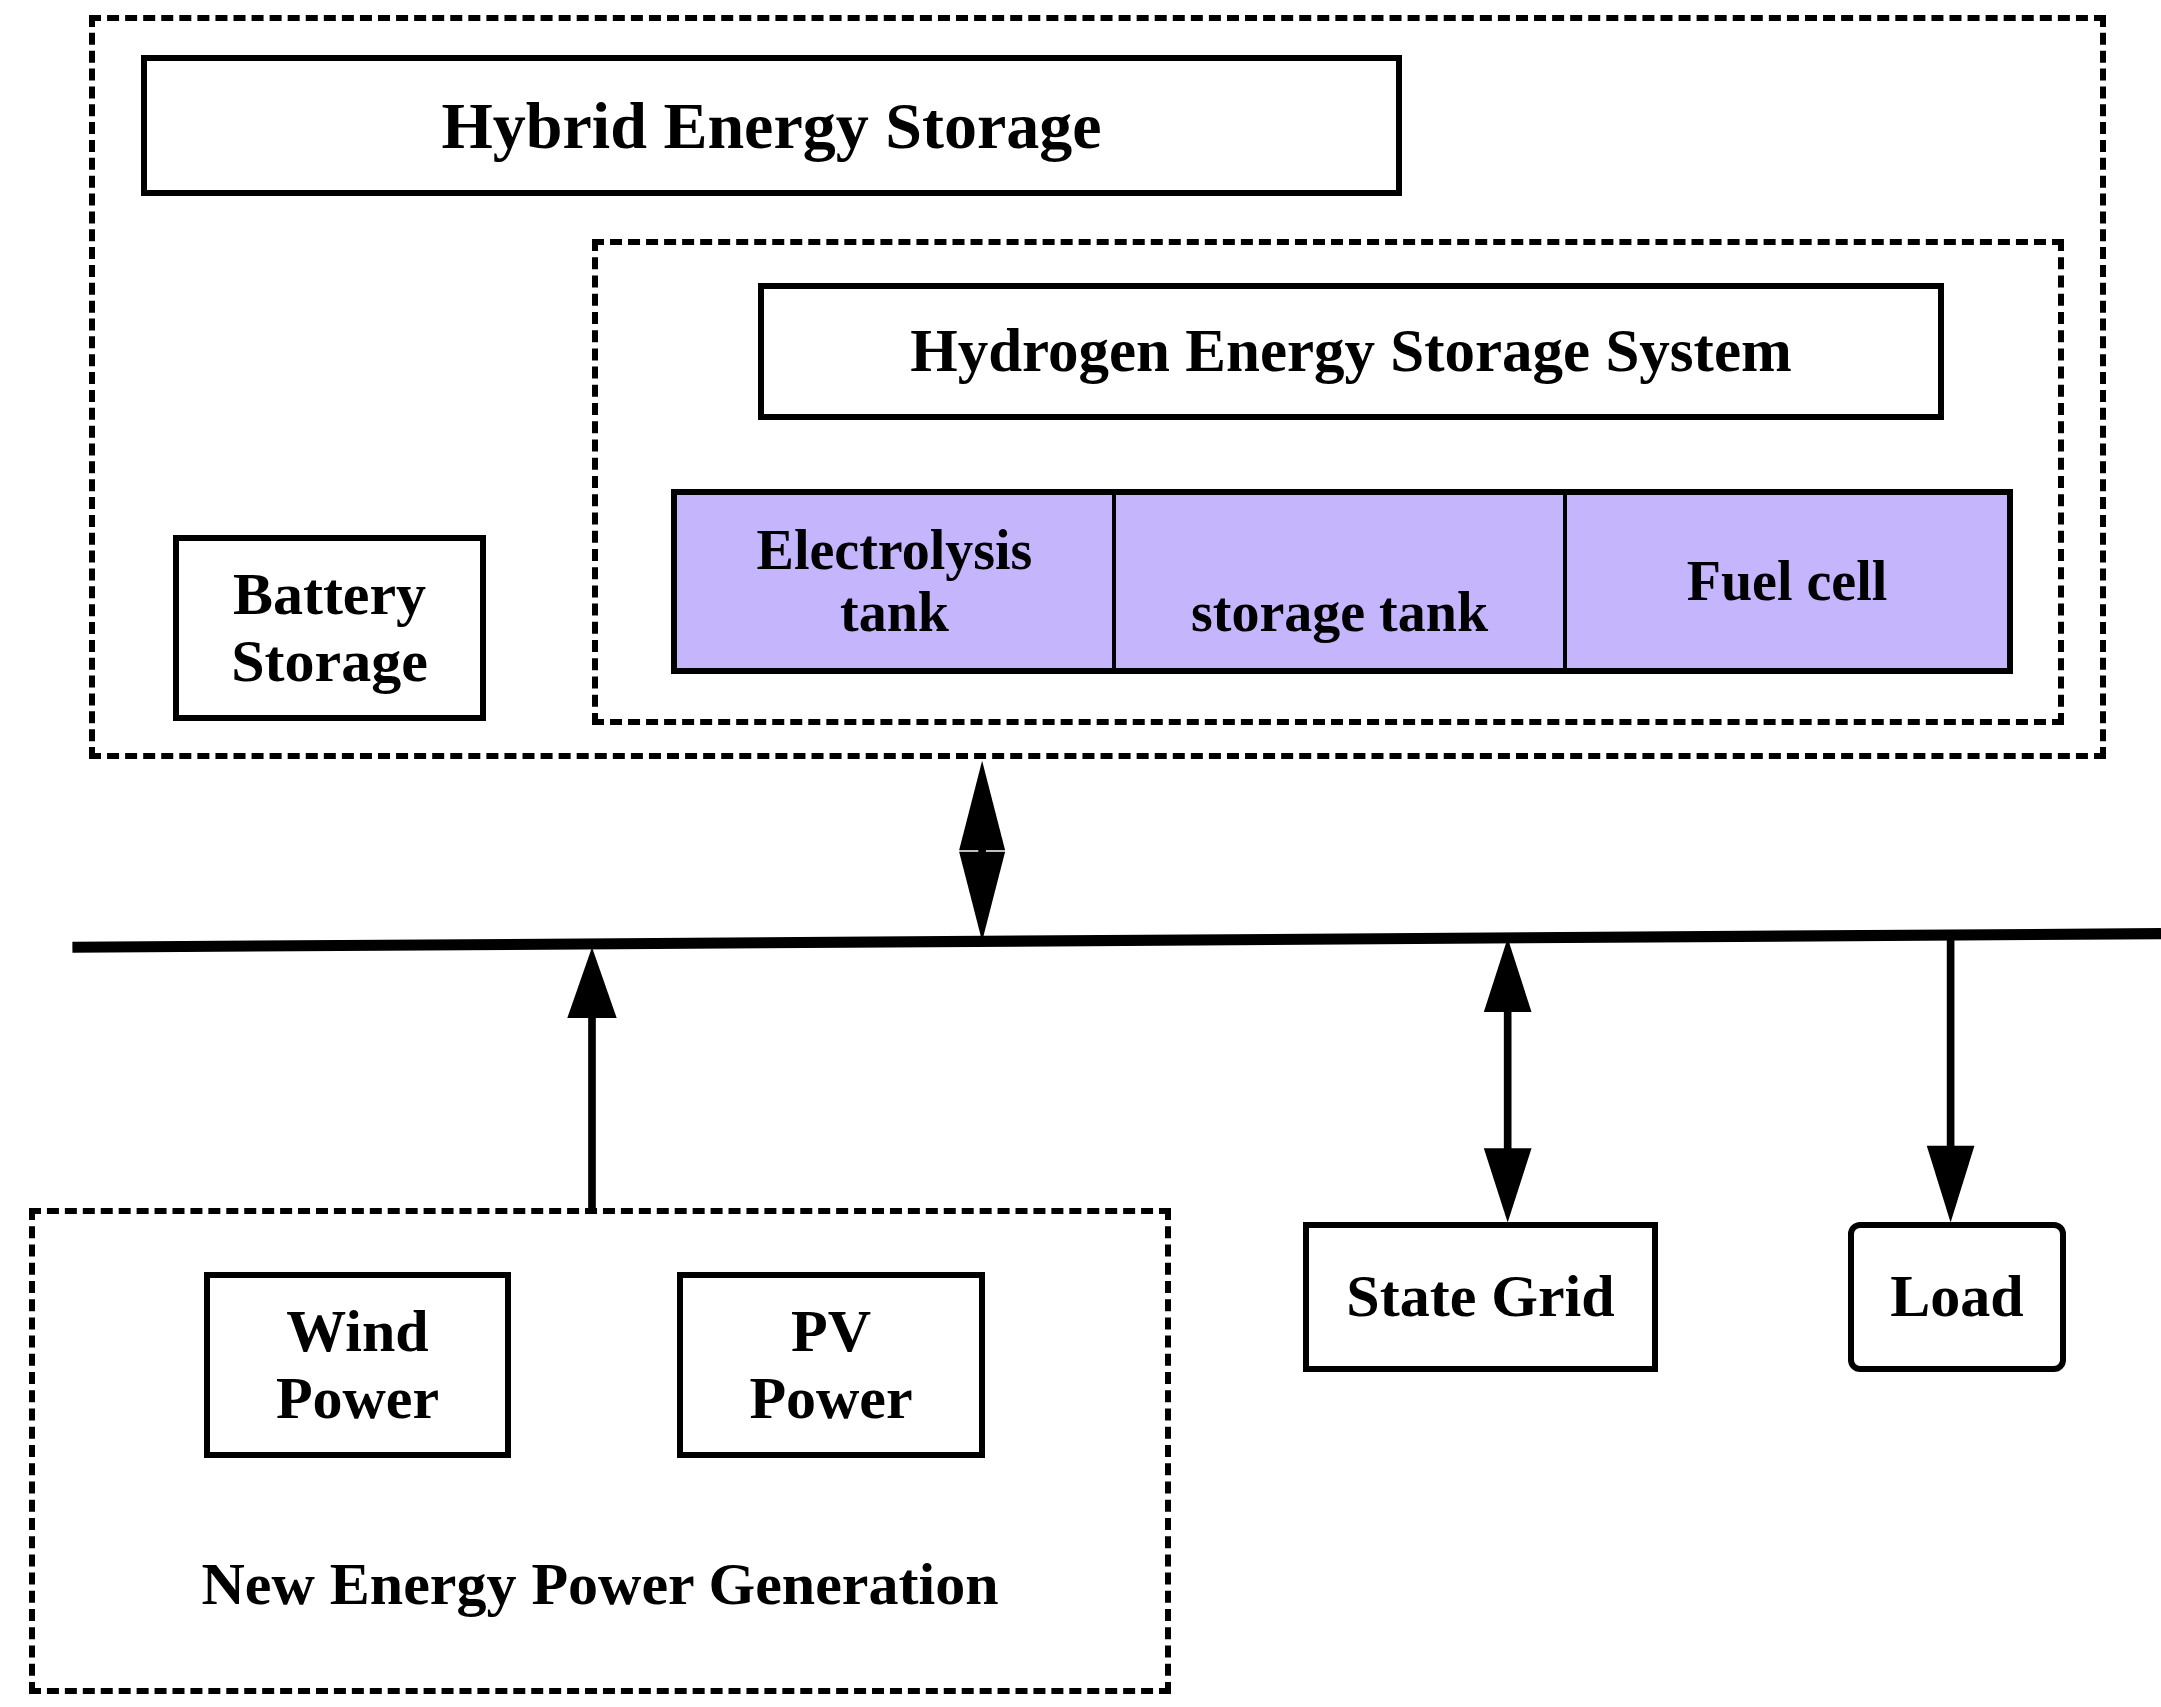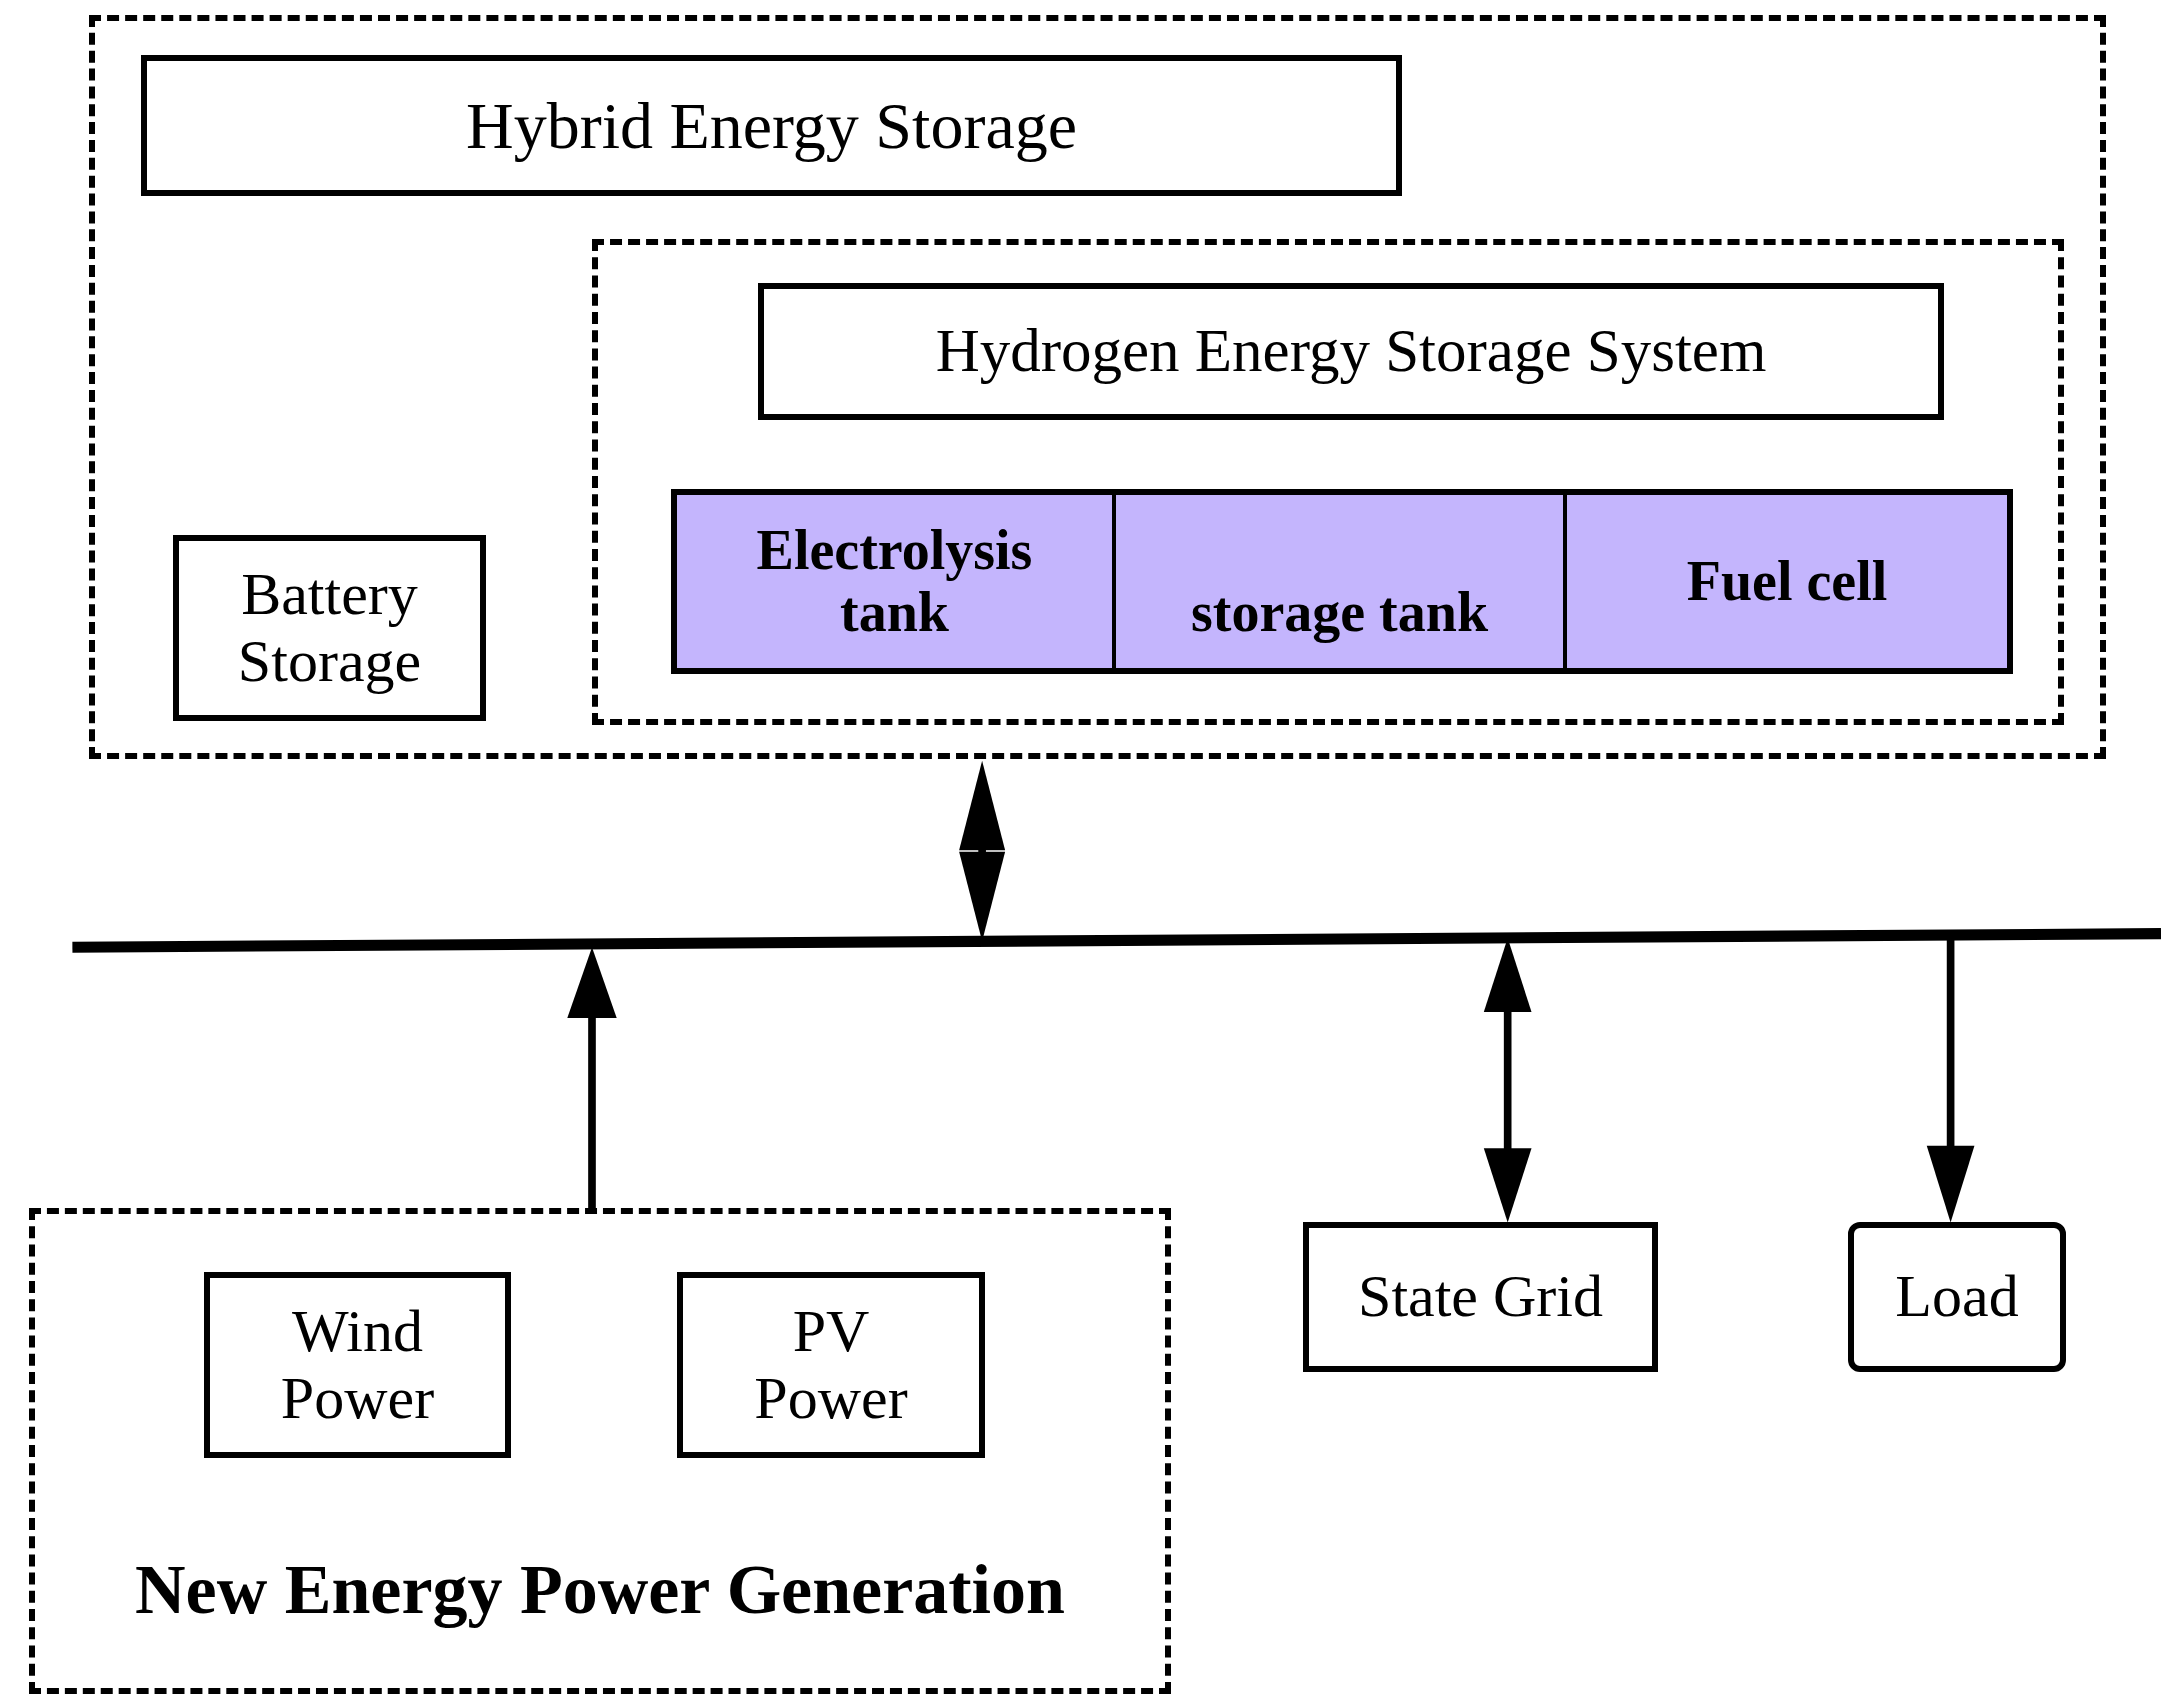--- a/index.html
+++ b/index.html
@@ -22,21 +22,21 @@
   .solid-box {
     position: absolute;
     box-sizing: border-box;
     border: 6px solid #000000;
     background: #ffffff;
     display: flex;
     align-items: center;
     justify-content: center;
     text-align: center;
     line-height: 1.12;
-    font-weight: 400;
+    font-weight: 700;
   }
   .dashed-box {
     position: absolute;
     box-sizing: border-box;
     border: 6px dashed #000000;
     background: transparent;
   }
   .label-text {
     display: block;
     width: 100%;
@@ -101,21 +101,21 @@
   #cell-fuel-cell         { flex: 1 1 auto; }
 
   
   #wind-power-box { left: 204px; top: 1272px; width: 307px; height: 186px; font-size: 60px; }
   #pv-power-box   { left: 677px; top: 1272px; width: 308px; height: 186px; font-size: 60px; }
   #newgen-caption {
     position: absolute;
     left: 29px; top: 1550px;
     width: 1142px;
     text-align: center;
-    font-size: 70px;
+    font-size: 60px;
     font-weight: 700;
     letter-spacing: 0px;
   }
 
   #state-grid-box { left: 1303px; top: 1222px; width: 355px; height: 150px; font-size: 60px; }
   #load-box       { left: 1848px; top: 1222px; width: 218px; height: 150px; font-size: 60px; border-radius: 12px; }
 
   
   #wire-layer {
     position: absolute;

